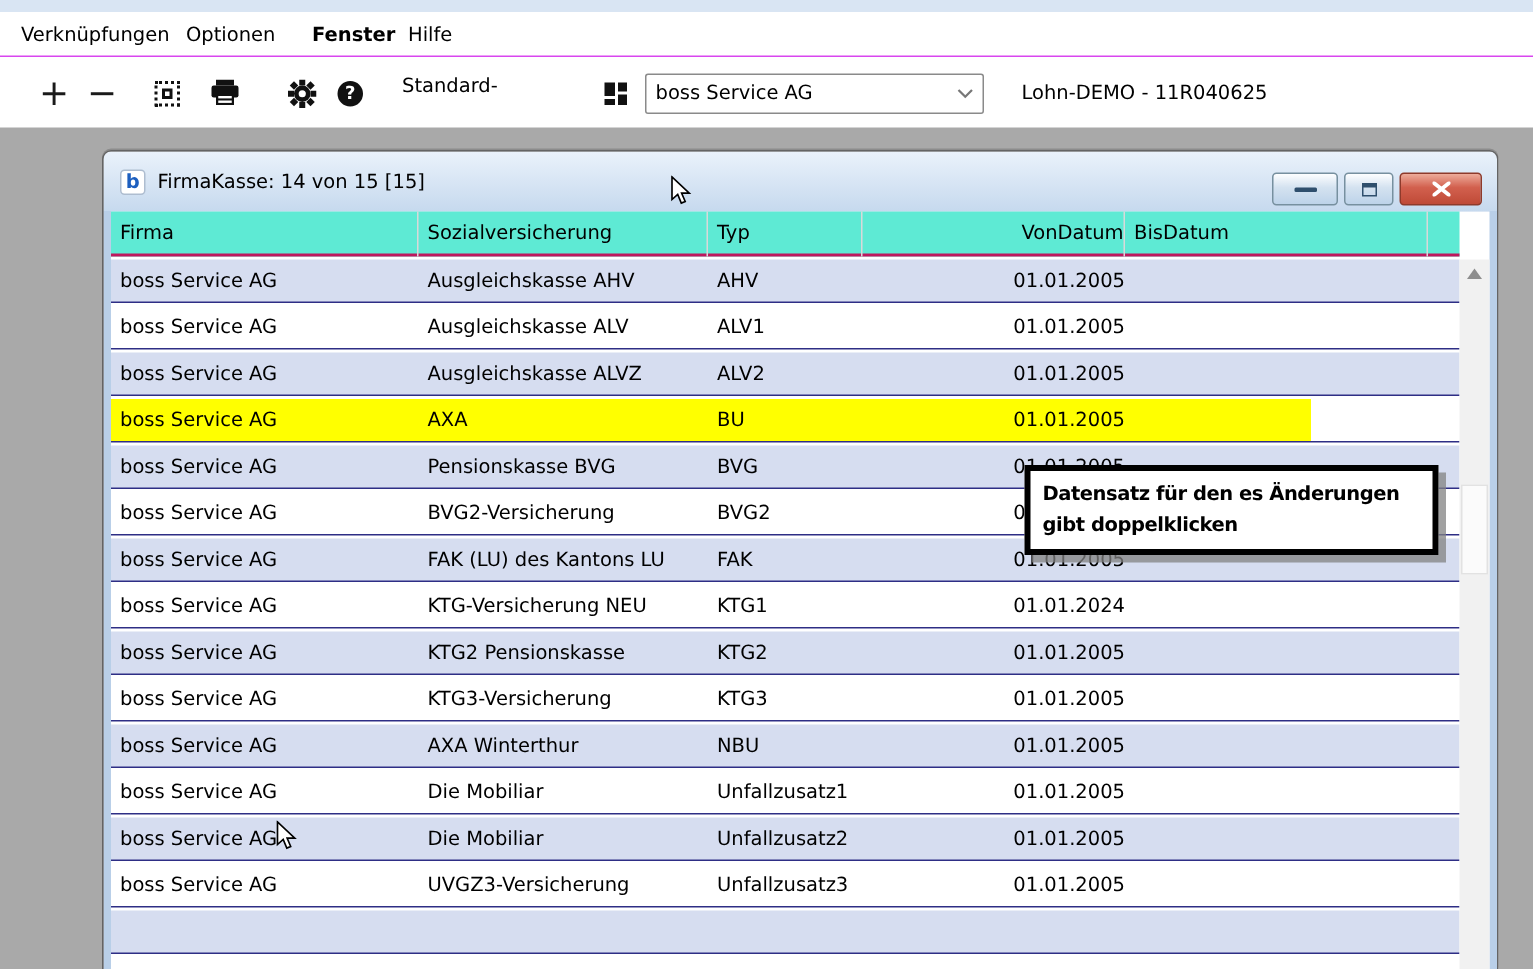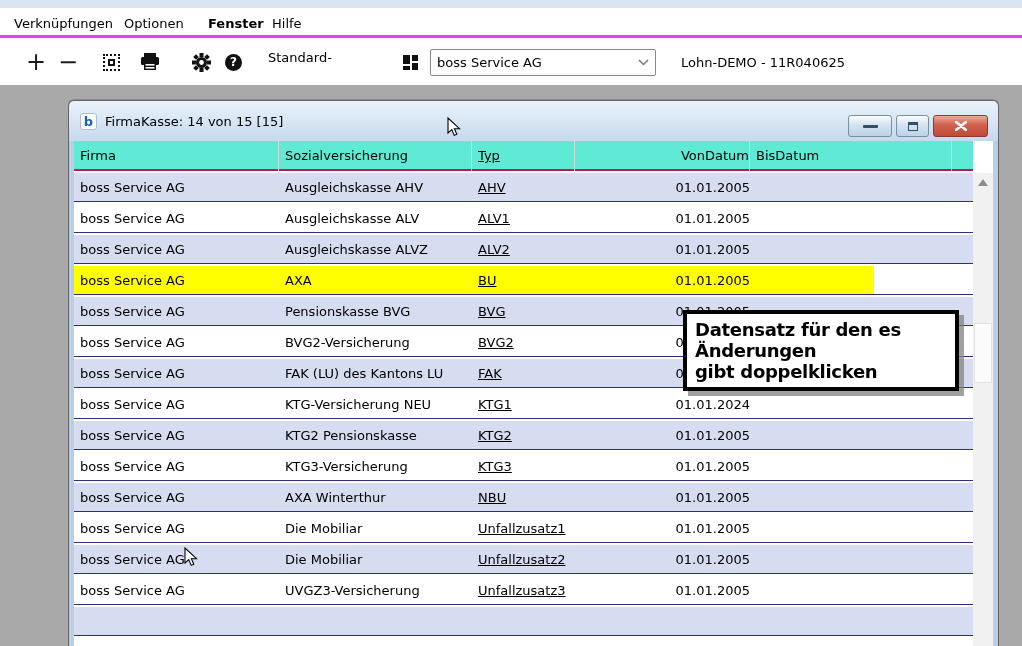--- a/index.html
+++ b/index.html
@@ -2,21 +2,21 @@
 <html><head>
 <meta charset="utf-8">
 <style>
   * { margin:0; padding:0; box-sizing:border-box; }
   html,body { width:1022px; height:646px; }
   body { font-family:"DejaVu Sans","Liberation Sans",sans-serif; font-size:13px; color:#000; }
   #stage { position:relative; width:1022px; height:646px; background:#fff; overflow:hidden; }
 
   
   .top-strip { position:absolute; left:0; top:0; width:1022px; height:8px; background:#d9e5f3; }
-  .menubar { position:absolute; left:0; top:8px; width:1022px; height:30px; background:#fff; border-bottom:3px solid #d946ef; }
+  .menubar { position:absolute; left:0; top:8px; width:1022px; height:30px; background:#fff; border-bottom:1px solid #d946ef; }
   .menu-item { position:absolute; top:5px; height:22px; line-height:22px; padding:0 4px; cursor:default; }
   .toolbar { position:absolute; left:0; top:39px; width:1022px; height:46px; background:#fff; }
   .tbtn { position:absolute; top:0; height:46px; display:flex; align-items:center; justify-content:center; }
   .glyph-plusminus { font-size:24px; font-weight:400; color:#1a1a1a; }
   .marquee-icon { width:17px; height:17px; border:2px dotted #111; display:flex; align-items:center; justify-content:center; }
   .marquee-icon .inner { width:7px; height:7px; border:2px solid #111; }
   .help-icon { width:17px; height:17px; border-radius:50%; background:#111; color:#fff; font-size:12px; font-weight:bold; text-align:center; line-height:17px; }
   .std-label { position:absolute; left:268px; top:0; height:36px; display:flex; align-items:center; }
   .grid-icon { position:relative; width:15px; height:15px; }
   .grid-icon i { position:absolute; background:#111; }
@@ -49,31 +49,31 @@
   .client { position:absolute; left:5px; right:5px; top:40px; bottom:0; background:#fff; }
   .thead { position:absolute; left:0; top:0; right:20px; height:30px; background:#5eead4; display:flex; border-bottom:2px solid #be185d; }
   .hcell { height:30px; line-height:30px; padding-left:6px; border-right:1px solid #d9d9d9; }
   .hfill { flex:1; border-right:none; }
   .tbody { position:absolute; left:0; top:32px; right:20px; bottom:0; background:#fff; }
   .trow { height:29px; border-bottom:1px solid #2e2e85; margin-bottom:2px; display:flex; align-items:center; }
   .trow.odd { background:#d6ddf0; }
   .trow.even { background:#ffffff; }
   .trow.highlight { background:linear-gradient(to right, #ffff00 0, #ffff00 800px, #ffffff 800px); }
   .tcell { padding-left:6px; overflow:hidden; white-space:nowrap; }
-  .c0 { width:205px; } .c1 { width:193px; } .c2 { width:103px;text-decoration:underline; } .c3 { width:175px;text-align:right; } .c4 { width:202px; }
+  .c0 { width:205px; } .c1 { width:193px; } .c2 { width:103px; } .c3 { width:175px;text-align:right; } .c4 { width:202px; }
 
   
   .vscroll { position:absolute; right:0; top:32px; bottom:0; width:20px; background:#f1f1f1; }
   .vscroll .up { height:18px; display:flex; align-items:center; justify-content:center; }
   .tri-up { width:0; height:0; border-left:5px solid transparent; border-right:5px solid transparent; border-bottom:7px solid #8e8e8e; }
   .thumb { position:absolute; left:1px; right:1px; top:150px; height:60px; background:#fbfbfb; border:1px solid #e2e2e2; }
 
   
   .callout { position:absolute; left:683px; top:310px; width:276px; border:4px solid #000; background:#fff;
-             padding:5px 8px; font-weight:bold; font-size:18px; line-height:21px; letter-spacing:-0.3px;
+             padding:5px 8px; font-weight:bold; font-size:13px; line-height:21px; letter-spacing:-0.3px;
              box-shadow:5px 5px 0 rgba(130,130,130,0.75); z-index:40; }
 
   .cursor { position:absolute; z-index:60; }
 </style>
 </head>
 <body>
 
 <div id="stage">
 
   <div class="top-strip"></div>

